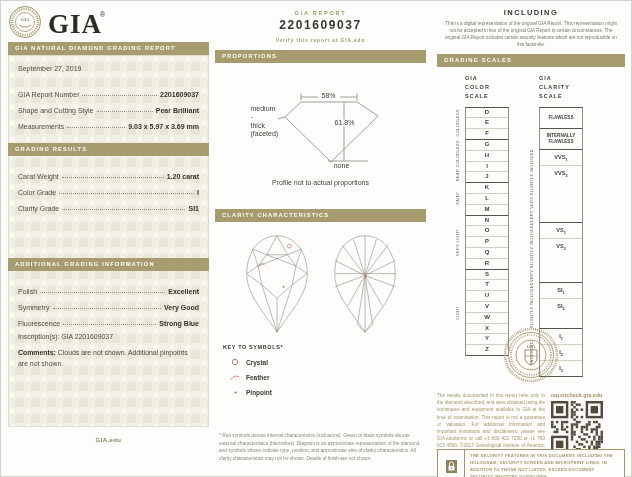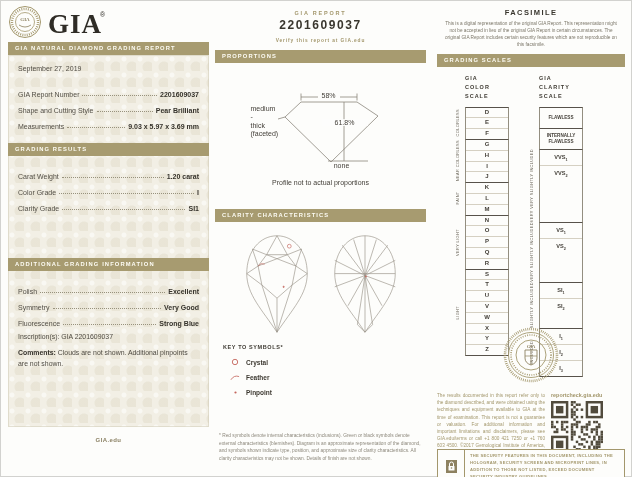--- a/index.html
+++ b/index.html
@@ -285,21 +285,21 @@
             </span>
             <span>Pinpoint</span>
           </div>
         </div>
     </div>
 
     <div class="footnote">* Red symbols denote internal characteristics (inclusions). Green or black symbols denote external characteristics (blemishes). Diagram is an approximate representation of the diamond, and symbols shown indicate type, position, and approximate size of clarity characteristics. All clarity characteristics may not be shown. Details of finish are not shown.</div>
   </div>
 
   <div class="col-right">
-    <div class="fac-title">FACSIMILE</div>
+    <div class="fac-title">INCLUDING</div>
     <div class="fac-body">This is a digital representation of the original GIA Report. This representation might not be accepted in lieu of the original GIA Report in certain circumstances. The original GIA Report includes certain security features which are not reproducible on this facsimile.</div>
 
     <div class="gold-bar scales-bar">GRADING SCALES</div>
 
     <div class="scales">
       <div class="scale-block">
         <div class="scale-head">GIA
 COLOR
 SCALE</div>
         <div id="color-scale-body">

